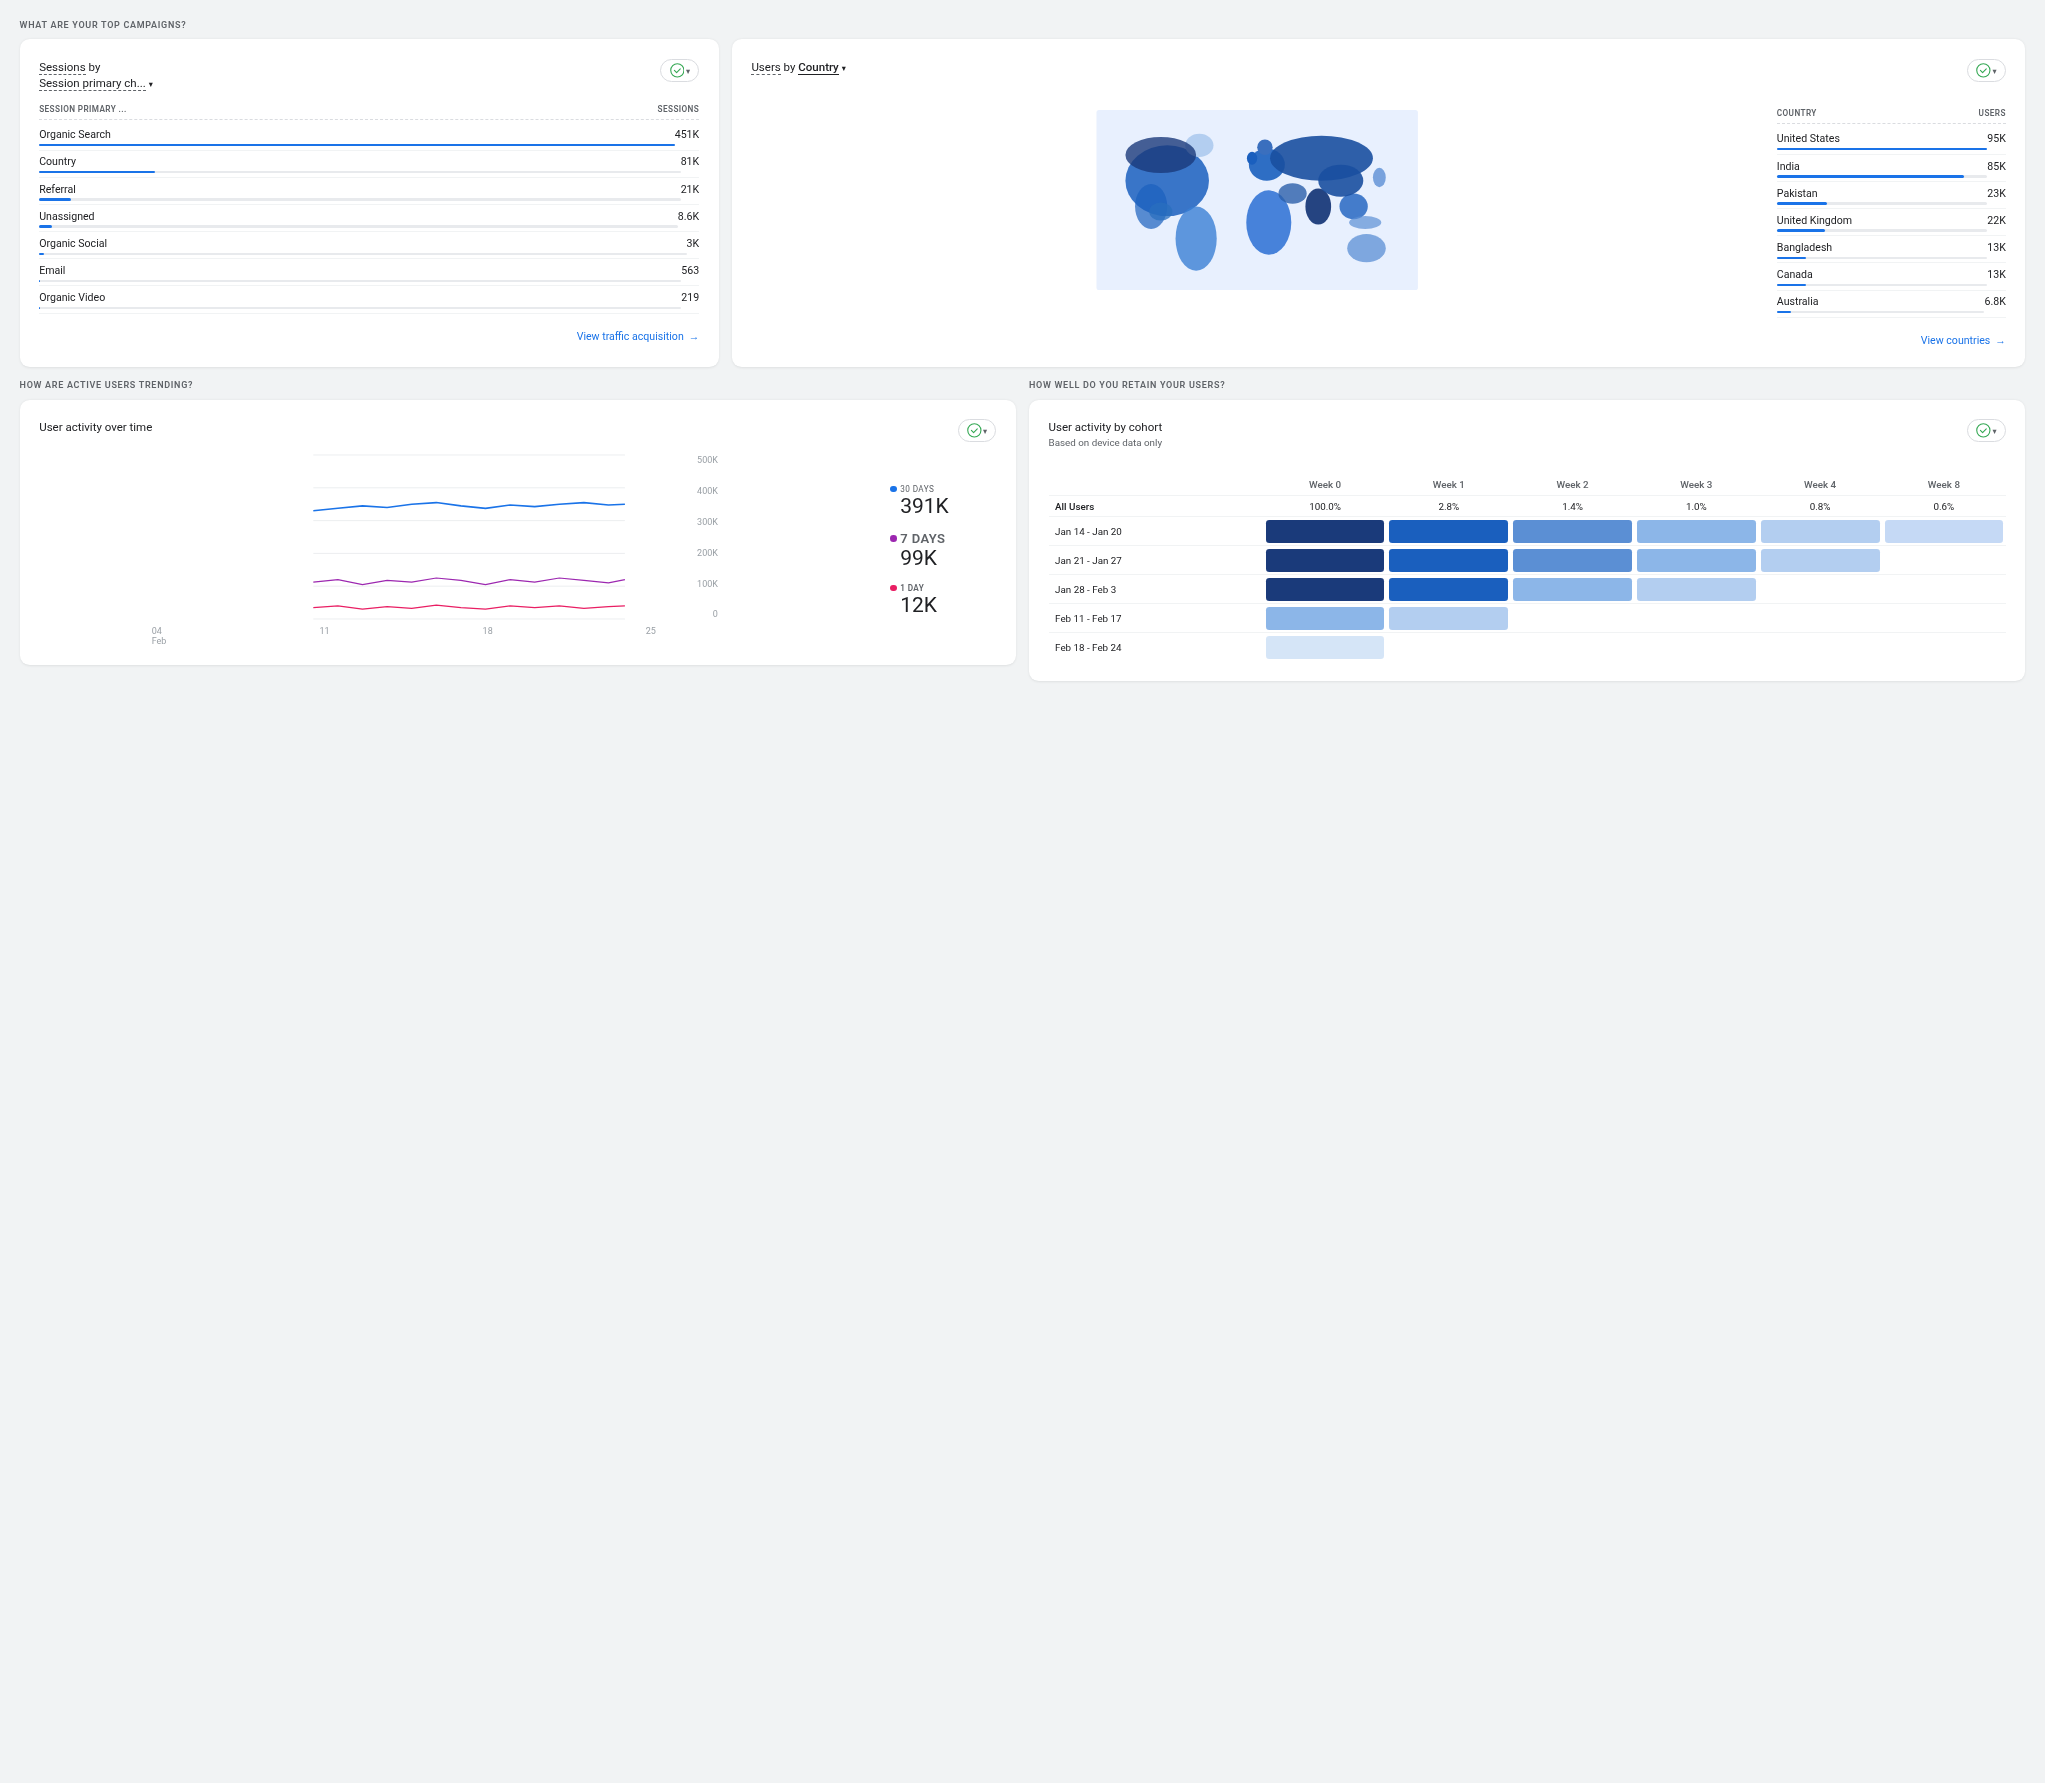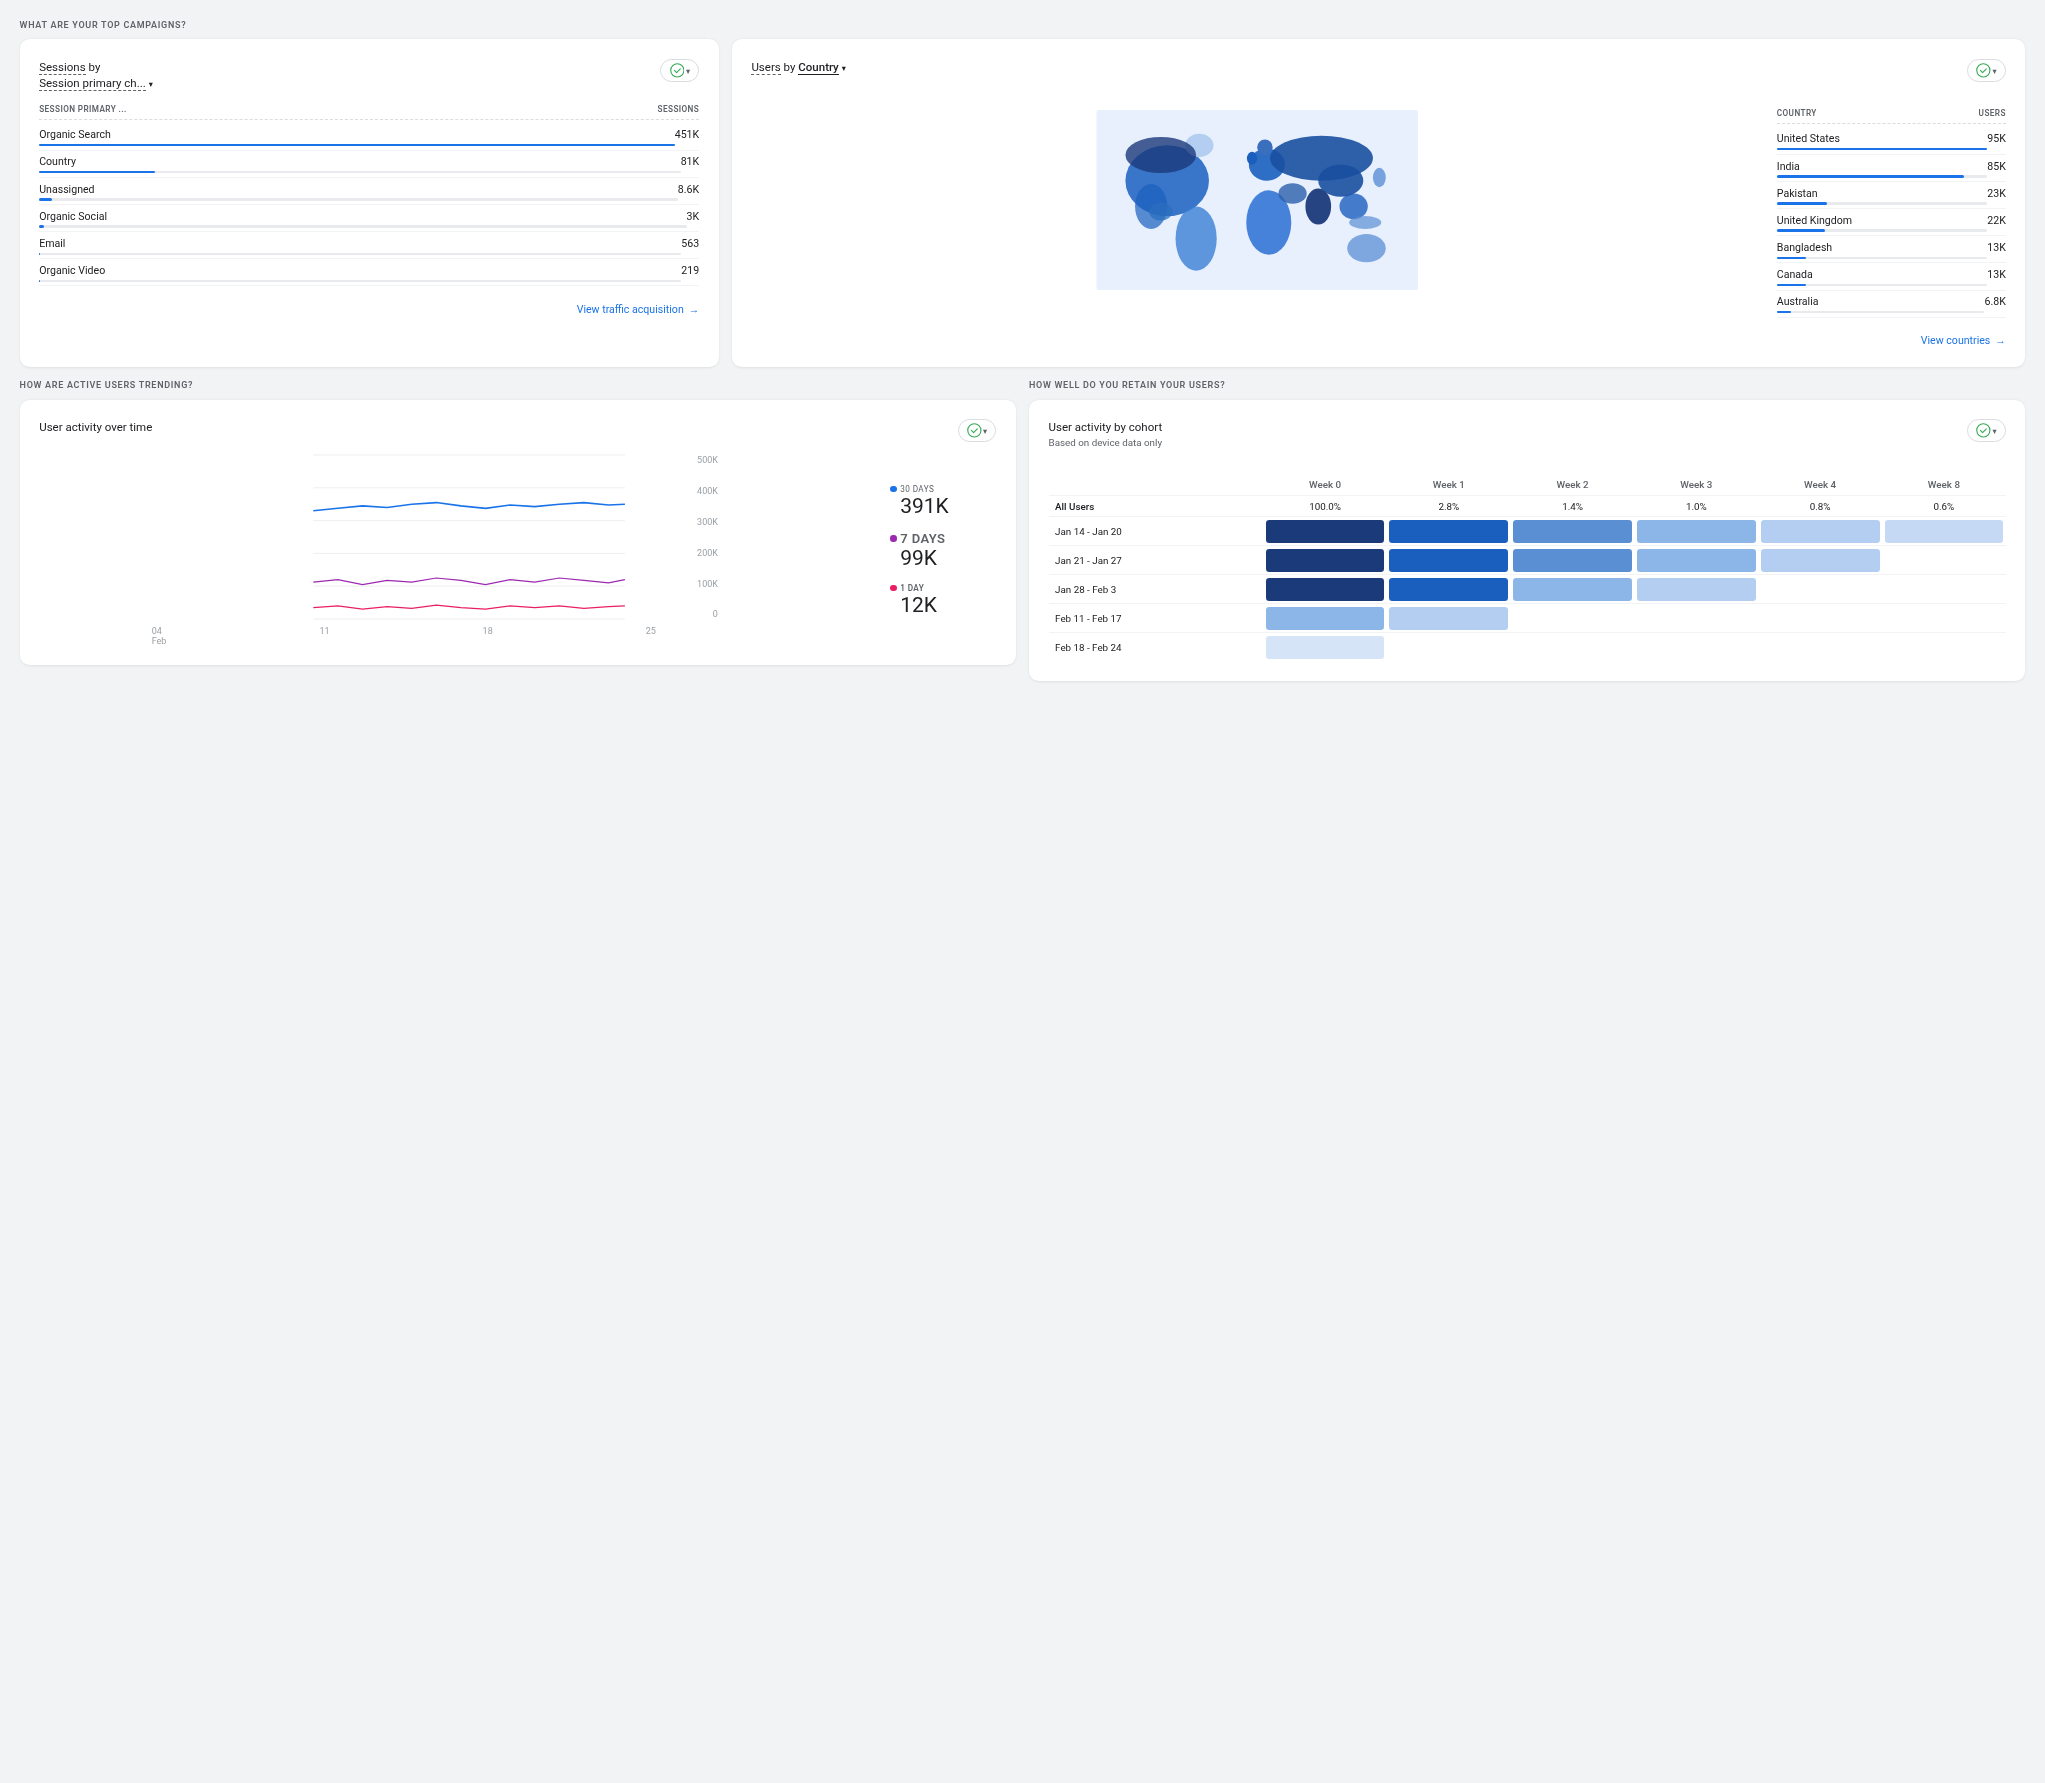--- a/index.html
+++ b/index.html
@@ -239,20 +239,29 @@
     <span class="value">451K</span>
   </div>
         <div class="data-row">
     <div>
       <span class="label">Country</span>
       <div class="bar-container">
         <div class="bar" style="width:18%"></div>
       </div>
     </div>
     <span class="value">81K</span>
+  </div>
+        <div class="data-row">
+    <div>
+      <span class="label">Referral</span>
+      <div class="bar-container">
+        <div class="bar" style="width:5%"></div>
+      </div>
+    </div>
+    <span class="value">21K</span>
   </div>
         <div class="data-row">
     <div>
       <span class="label">Unassigned</span>
       <div class="bar-container">
         <div class="bar" style="width:2%"></div>
       </div>
     </div>
     <span class="value">8.6K</span>
   </div>

